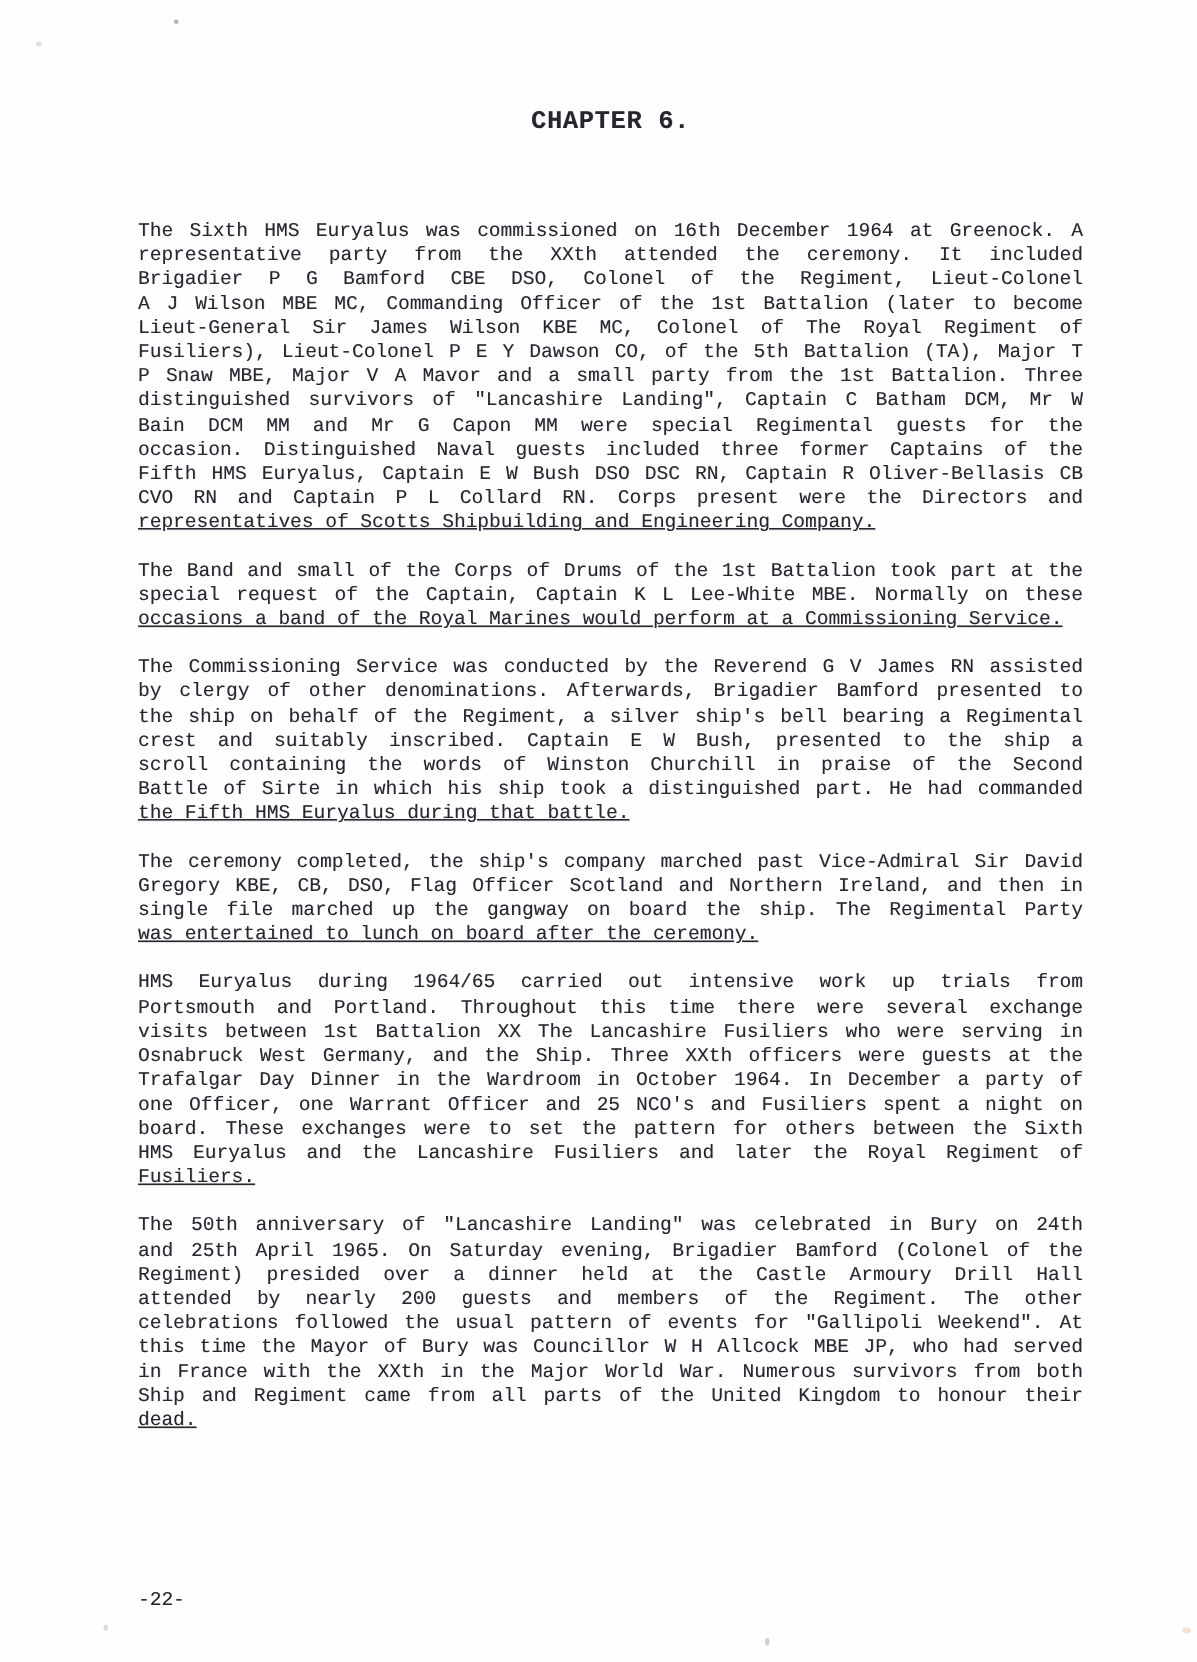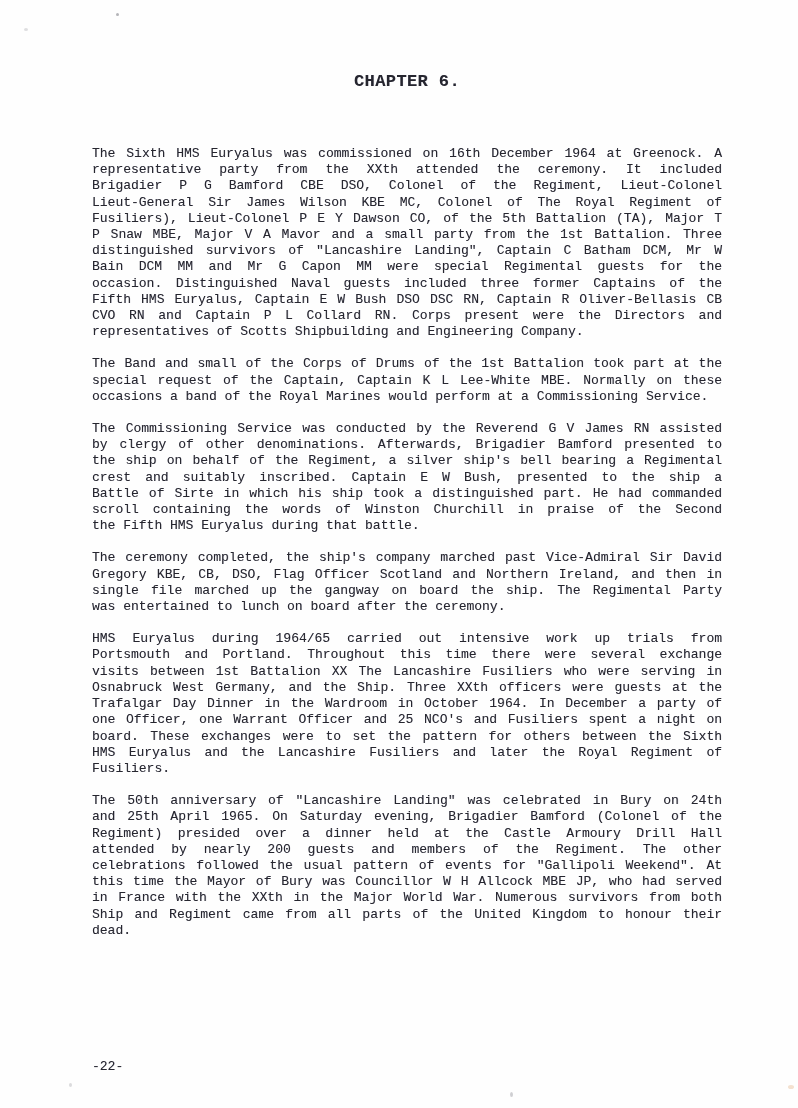--- a/index.html
+++ b/index.html
@@ -41,20 +41,21 @@
     margin: 0 0 16px 0;
   }
   .line {
     text-align: justify;
     text-align-last: justify;
     -moz-text-align-last: justify;
     white-space: normal;
   }
   .para .line:last-child {
     text-align-last: left;
+    text-decoration: underline;
     -moz-text-align-last: left;
   }
   .page-number {
     position: absolute;
     top: 1059px;
     left: 92px;
     width: 630px;
     text-align: left;
     font-size: 13px;
     line-height: 16px;
@@ -80,42 +81,43 @@
   <span class="speck speck-4"></span>
   <span class="speck speck-5"></span>
 
   <div class="chapter-heading">CHAPTER 6.</div>
 
   <div class="body-text" id="body-text">
       <div class="para">
         <div class="line">The Sixth HMS Euryalus was commissioned on 16th December 1964 at Greenock.  A</div>
         <div class="line">representative party from the XXth attended the ceremony.  It included</div>
         <div class="line">Brigadier P G Bamford CBE DSO, Colonel of the Regiment, Lieut-Colonel</div>
+        <div class="line">A J Wilson MBE MC, Commanding Officer of the 1st Battalion (later to become</div>
         <div class="line">Lieut-General Sir James Wilson KBE MC, Colonel of The Royal Regiment of</div>
         <div class="line">Fusiliers), Lieut-Colonel P E Y Dawson CO, of the 5th Battalion (TA), Major T</div>
         <div class="line">P Snaw MBE, Major V A Mavor and a small party from the 1st Battalion.  Three</div>
         <div class="line">distinguished survivors of "Lancashire Landing", Captain C Batham DCM, Mr W</div>
         <div class="line">Bain DCM MM and Mr G Capon MM were special Regimental guests for the</div>
         <div class="line">occasion.  Distinguished Naval guests included three former Captains of the</div>
         <div class="line">Fifth HMS Euryalus, Captain E W Bush DSO DSC RN, Captain R Oliver-Bellasis CB</div>
         <div class="line">CVO RN and Captain P L Collard RN.  Corps present were the Directors and</div>
         <div class="line">representatives of Scotts Shipbuilding and Engineering Company.</div>
       </div>
       <div class="para">
         <div class="line">The Band and small of the Corps of Drums of the 1st Battalion took part at the</div>
         <div class="line">special request of the Captain, Captain K L Lee-White MBE.  Normally on these</div>
         <div class="line">occasions a band of the Royal Marines would perform at a Commissioning Service.</div>
       </div>
       <div class="para">
         <div class="line">The Commissioning Service was conducted by the Reverend G V James RN assisted</div>
         <div class="line">by clergy of other denominations.  Afterwards, Brigadier Bamford presented to</div>
         <div class="line">the ship on behalf of the Regiment, a silver ship's bell bearing a Regimental</div>
         <div class="line">crest and suitably inscribed.  Captain E W Bush, presented to the ship a</div>
+        <div class="line">scroll containing the words of Winston Churchill in praise of the Second</div>
         <div class="line">Battle of Sirte in which his ship took a distinguished part.  He had commanded</div>
-        <div class="line">scroll containing the words of Winston Churchill in praise of the Second</div>
         <div class="line">the Fifth HMS Euryalus during that battle.</div>
       </div>
       <div class="para">
         <div class="line">The ceremony completed, the ship's company marched past Vice-Admiral Sir David</div>
         <div class="line">Gregory KBE, CB, DSO, Flag Officer Scotland and Northern Ireland, and then in</div>
         <div class="line">single file marched up the gangway on board the ship.  The Regimental Party</div>
         <div class="line">was entertained to lunch on board after the ceremony.</div>
       </div>
       <div class="para">
         <div class="line">HMS Euryalus during 1964/65 carried out intensive work up trials from</div>

